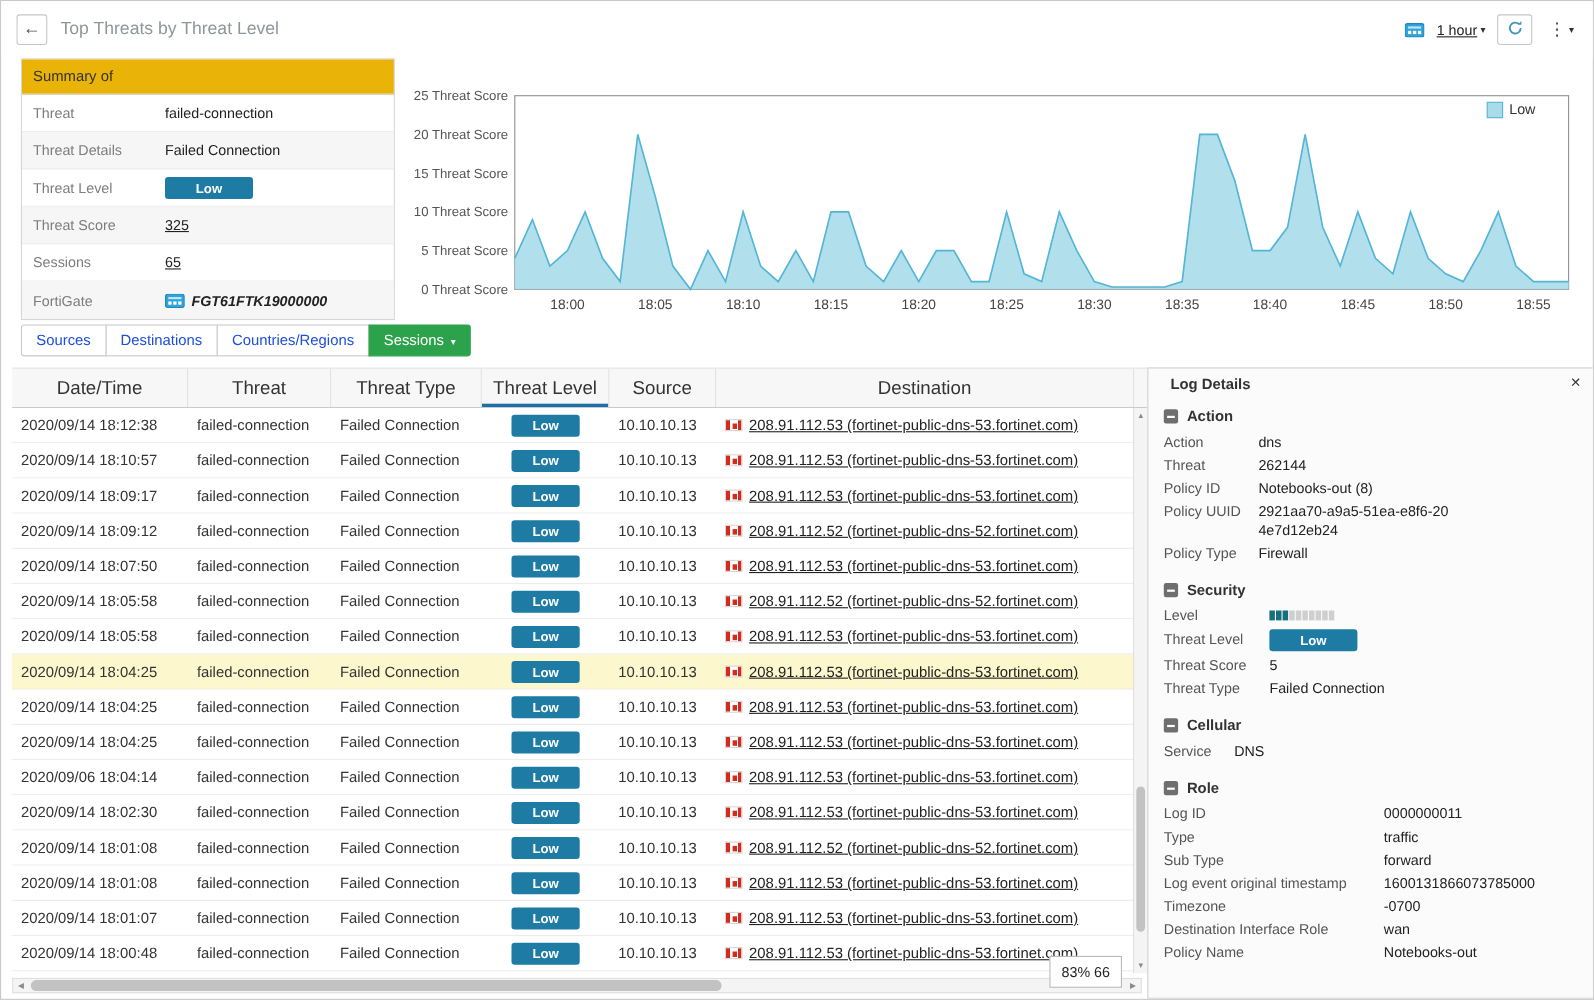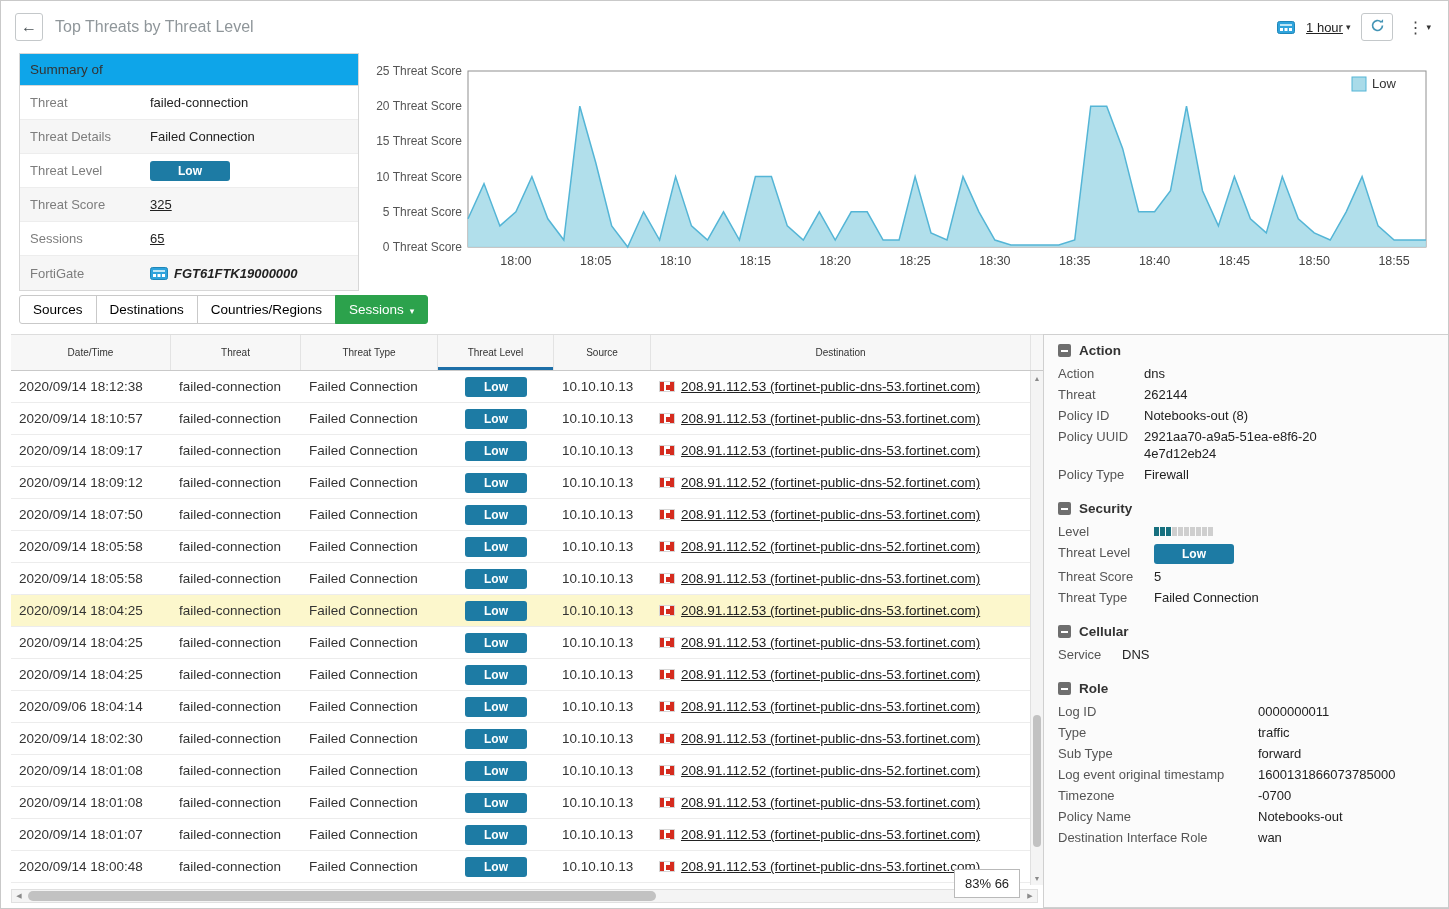--- a/index.html
+++ b/index.html
@@ -15,49 +15,49 @@
   .topbar-right{margin-left:auto;display:flex;align-items:center;gap:11px;}
   .time-range{font-size:13px;color:#222;cursor:pointer;display:flex;align-items:center;gap:3px;}
   .time-range .tr-label{text-decoration:underline;}
   .caret{font-size:9px;color:#333;}
   .icon-btn{width:32px;height:28px;border:1px solid #c4c8ca;border-radius:3px;background:#fff;display:flex;align-items:center;justify-content:center;cursor:pointer;}
   .kebab{font-size:16px;color:#444;display:flex;align-items:center;gap:3px;cursor:pointer;padding:0 3px;}
   .devicon{display:inline-flex;align-items:center;}
 
   
   .summary{position:absolute;left:18px;top:52px;width:340px;border:1px solid #d7d7d7;background:#fff;font-size:13px;}
-  .summary-head{padding:8px 10px;background:#0ea5e9;border-bottom:1px solid #d7d7d7;color:#333;font-size:13.5px;}
+  .summary-head{padding:8px 10px;background:#eab308;border-bottom:1px solid #d7d7d7;color:#333;font-size:13.5px;}
   .srow{display:flex;align-items:center;padding:0 10px;height:34px;border-bottom:1px solid #ededed;}
   .srow.alt{background:#f6f6f6;}
   .srow:last-child{border-bottom:none;}
   .slabel{width:120px;flex:none;color:#7d7d7d;}
   .svalue{color:#222;display:flex;align-items:center;}
   .badge{display:inline-block;background:var(--badge-blue,#1d7ba4);color:#fff;font-size:12px;font-weight:bold;
     text-align:center;border-radius:3px;padding:4px 0;line-height:1;}
   .badge.w80{width:80px;}
   .badge.w62{width:62px;}
   .linkval{text-decoration:underline;cursor:pointer;color:#222;}
   .devname{font-weight:bold;color:#222;margin-left:6px;cursor:pointer;font-style:italic;}
 
   
-  .chart{position:absolute;left:368px;top:56px;width:1078px;height:222px;}
+  .chart{position:absolute;left:368px;top:72px;width:1078px;height:222px;}
   .chart text{font-family:"Liberation Sans",sans-serif;}
 
   
   .tabs{position:absolute;left:18px;top:294px;display:flex;}
-  .tab{height:29px;padding:0 13px;font-size:13.5px;color:#000000;background:#fff;border:1px solid #c9c9c9;
+  .tab{height:29px;padding:0 13px;font-size:13.5px;color:#1d4ed8;background:#fff;border:1px solid #c9c9c9;
     margin-left:-1px;cursor:pointer;font-family:inherit;}
   .tab:first-child{margin-left:0;border-radius:3px 0 0 3px;}
   .tab.active{background:var(--green,#2ca24c);border-color:var(--green,#2ca24c);color:#fff;border-radius:0 3px 3px 0;}
   .tab .caret{color:#fff;margin-left:6px;}
 
   
   .table-wrap{position:absolute;left:10px;top:333px;width:1032px;height:551px;overflow:hidden;background:#fff;}
   .thead{display:flex;height:37px;background:#f7f7f7;border-top:1px solid #ddd;border-bottom:1px solid #c9c9c9;}
-  .th{flex:none;display:flex;align-items:center;justify-content:center;font-size:10px;color:#333;
+  .th{flex:none;display:flex;align-items:center;justify-content:center;font-size:17px;color:#333;
     border-right:1px solid #e3e3e3;height:100%;position:relative;cursor:pointer;overflow:hidden;white-space:nowrap;padding:0 8px;}
   .th.sorted::after{content:"";position:absolute;left:0;right:0;bottom:0;height:3px;background:var(--sort,#1d6fa8);}
   .tr{display:flex;height:32px;border-bottom:1px solid #ececec;background:#fff;cursor:pointer;}
   .tr.selected{background:var(--sel,#fcf7cc);}
   .td{flex:none;display:flex;align-items:center;padding:0 8px;font-size:13.5px;color:#333;overflow:hidden;white-space:nowrap;}
   .td.center{justify-content:center;}
   .dlink{text-decoration:underline;margin-left:6px;cursor:pointer;color:#222;}
   .flag{display:inline-block;flex:none;width:16px;height:11px;position:relative;border:1px solid #d6d6d6;
     background:linear-gradient(to right,#d52b1e 0 25%,#fff 25% 75%,#d52b1e 75% 100%);}
   .flag::after{content:"";position:absolute;left:6px;top:3px;width:4px;height:5px;background:#d52b1e;}
@@ -453,20 +453,24 @@
     <div class="harrow">◀</div>
     <div class="htrack">
       <div class="hthumb"></div>
     </div>
     <div class="harrow">▶</div>
   </div>
 
   <div class="count-badge">83% 66</div>
 
   <div class="log-panel">
+    <div class="log-head">
+      <span class="log-title">Log Details</span>
+      <span class="log-close">×</span>
+    </div>
     <div id="log-sections">
         <div class="lsection section-action">
           <div class="lsec-head">
             <span class="collapse"></span>
             <span class="lsec-title">Action</span>
           </div>
           <div class="field">
             <div class="flabel">Action</div>
             <div class="fvalue">dns</div>
           </div>
@@ -549,24 +553,24 @@
           </div>
           <div class="field">
             <div class="flabel">Log event original timestamp</div>
             <div class="fvalue">1600131866073785000</div>
           </div>
           <div class="field">
             <div class="flabel">Timezone</div>
             <div class="fvalue">-0700</div>
           </div>
           <div class="field">
+            <div class="flabel">Destination Interface Role</div>
+            <div class="fvalue">wan</div>
+          </div>
+          <div class="field">
             <div class="flabel">Policy Name</div>
             <div class="fvalue">Notebooks-out</div>
           </div>
-          <div class="field">
-            <div class="flabel">Destination Interface Role</div>
-            <div class="fvalue">wan</div>
-          </div>
         </div>
       </div>
   </div>
 
 </div>
 
 </body></html>

